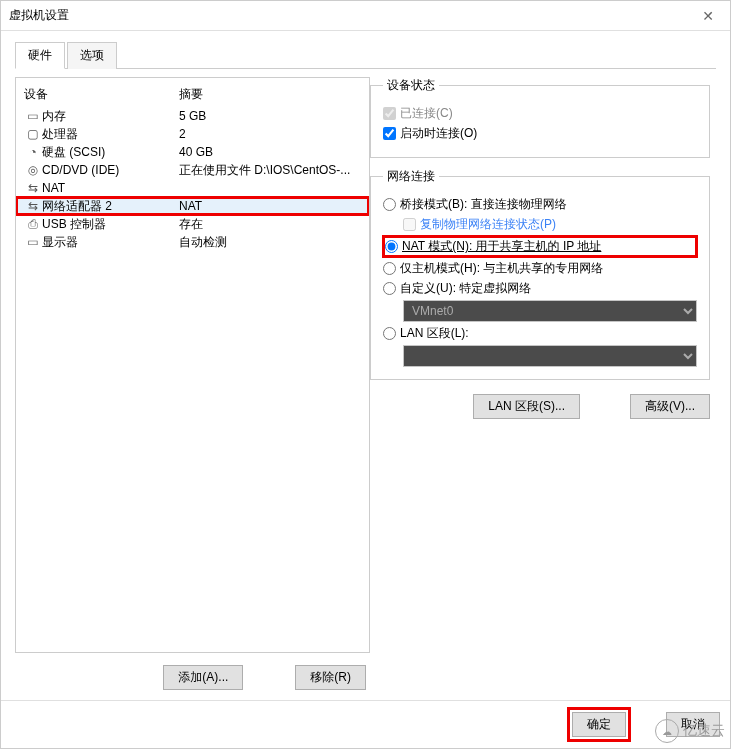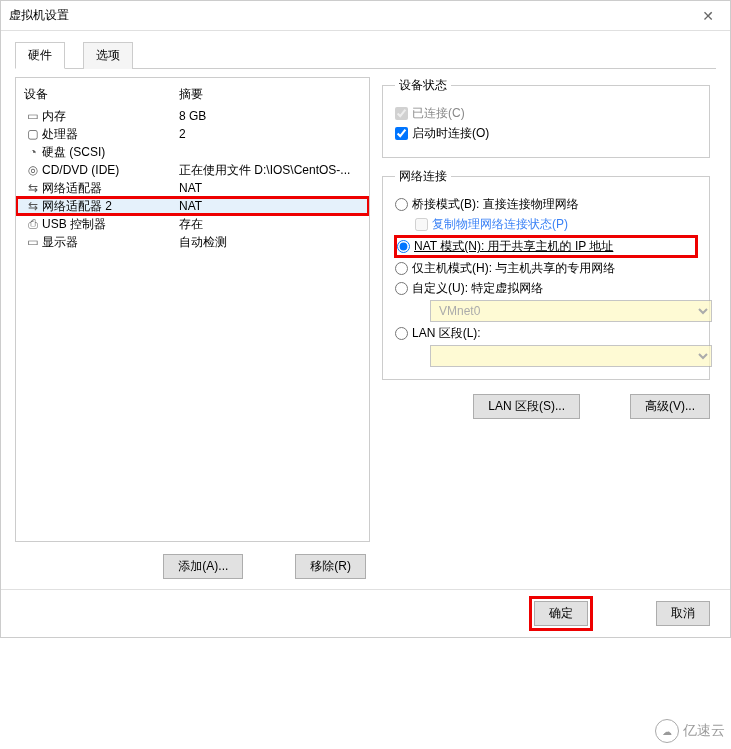--- a/index.html
+++ b/index.html
@@ -5,32 +5,32 @@
     * { box-sizing: border-box; margin: 0; padding: 0; }
     body {
       font-family: "Microsoft YaHei", "SimSun", Tahoma, sans-serif;
       font-size: 12px;
       background: #fff;
       color: #000;
       width: 731px;
       height: 749px;
       overflow: hidden;
     }
-    .window { border: 1px solid #ccc; width: 731px; height: 638px; display: flex; flex-direction: column; }
+    .window { border: 1px solid #ccc; width: 731px; height: 749px; display: flex; flex-direction: column; }
     .titlebar {
       height: 30px; display: flex; align-items: center; justify-content: space-between;
       padding: 0 8px; border-bottom: 1px solid #e0e0e0;
     }
     .titlebar .title { font-size: 12px; }
     .close-x { font-size: 14px; color: #666; padding: 2px 8px; cursor: default; }
     .content { flex: 1; display: flex; flex-direction: column; padding: 10px 14px 6px 14px; }
     .tabs { display: flex; border-bottom: 1px solid #ccc; }
-    .tab { padding: 4px 12px; border: 1px solid #ccc; border-bottom: none; margin-right: 18px; background: #f5f5f5; position: relative; top: 1px; }
+    .tab { padding: 4px 12px; border: 1px solid #ccc; border-bottom: none; margin-right: 2px; background: #f5f5f5; position: relative; top: 1px; }
     .tab.active { background: #fff; border-bottom: 1px solid #fff; }
-    .panels { flex: 1; display: flex; gap: 12px; border: none; padding-top: 8px; }
+    .panels { flex: 1; display: flex; border: none; padding-top: 8px; }
     .left-panel { width: 355px; display: flex; flex-direction: column; }
     .device-box { flex: 1; border: 1px solid #ccc; padding: 6px 0; overflow: hidden; }
     .device-header { display: flex; padding: 2px 8px 4px 8px; font-weight: normal; }
     .col-device { width: 155px; }
     .col-summary { flex: 1; }
     .device-row { display: flex; padding: 1px 8px; align-items: center; height: 18px; white-space: nowrap; }
     .device-row .icon { width: 18px; display: inline-flex; justify-content: center; color: #555; }
     .device-row .label { width: 137px; overflow: hidden; text-overflow: ellipsis; }
     .device-row .summary { flex: 1; overflow: hidden; text-overflow: ellipsis; }
     .device-row.selected { background: #e5f1fb; }
@@ -44,23 +44,23 @@
     .right-panel { flex: 1; display: flex; flex-direction: column; gap: 10px; padding-right: 6px; }
     fieldset { border: 1px solid #ccc; padding: 8px 12px 12px 12px; }
     legend { padding: 0 4px; font-size: 12px; }
     .chk-row, .rad-row { display: flex; align-items: center; gap: 4px; margin: 3px 0; }
     .chk-row input[type=checkbox] { width: 13px; height: 13px; }
     .indent { margin-left: 20px; }
     select, input[type=text].combo {
       width: 100%; font-family: inherit; font-size: 12px;
       padding: 2px 4px; border: 1px solid #adadad; background: #f0f0f0;
     }
-    select:disabled { color: #888; background: #fef9c3; margin-left: 15px; }
+    select:disabled { color: #888; background: #000000; }
     .right-buttons { display: flex; justify-content: flex-end; gap: 10px; margin-top: 4px; }
-    .footer { height: 48px; display: flex; justify-content: flex-end; align-items: center; gap: 28px; padding: 0 20px; border-top: 1px solid #e0e0e0; }
+    .footer { height: 48px; display: flex; justify-content: flex-end; align-items: center; gap: 0; padding: 0 10px; border-top: 1px solid #e0e0e0; }
     .btn-highlight { outline: 3px solid #e00; outline-offset: 2px; }
     .watermark {
       position: absolute; right: 6px; bottom: 6px;
       color: #9a9a9a; font-size: 14px; display: flex; align-items: center; gap: 4px;
       pointer-events: none;
     }
     .watermark .circ {
       border: 1px solid #aaa; border-radius: 50%; width: 24px; height: 24px;
       display: inline-flex; align-items: center; justify-content: center; font-size: 10px;
     }
@@ -87,39 +87,39 @@
       <div class="left-panel">
         <div class="device-box">
           <div class="device-header">
             <span class="col-device">设备</span>
             <span class="col-summary">摘要</span>
           </div>
           <div id="device-rows">
               <div class="device-row">
                 <span class="icon">▭</span>
                 <span class="label">内存</span>
-                <span class="summary">8 GB</span>
+                <span class="summary">5 GB</span>
               </div>
               <div class="device-row">
                 <span class="icon">▢</span>
                 <span class="label">处理器</span>
                 <span class="summary">2</span>
               </div>
               <div class="device-row">
                 <span class="icon">◔</span>
                 <span class="label">硬盘 (SCSI)</span>
+                <span class="summary">40 GB</span>
               </div>
               <div class="device-row">
                 <span class="icon">◎</span>
                 <span class="label">CD/DVD (IDE)</span>
                 <span class="summary">正在使用文件 D:\IOS\CentOS-...</span>
               </div>
               <div class="device-row">
                 <span class="icon">⇆</span>
-                <span class="label">网络适配器</span>
                 <span class="summary">NAT</span>
               </div>
               <div class="device-row selected highlight-red">
                 <span class="icon">⇆</span>
                 <span class="label">网络适配器 2</span>
                 <span class="summary">NAT</span>
               </div>
               <div class="device-row">
                 <span class="icon">⎙</span>
                 <span class="label">USB 控制器</span>

